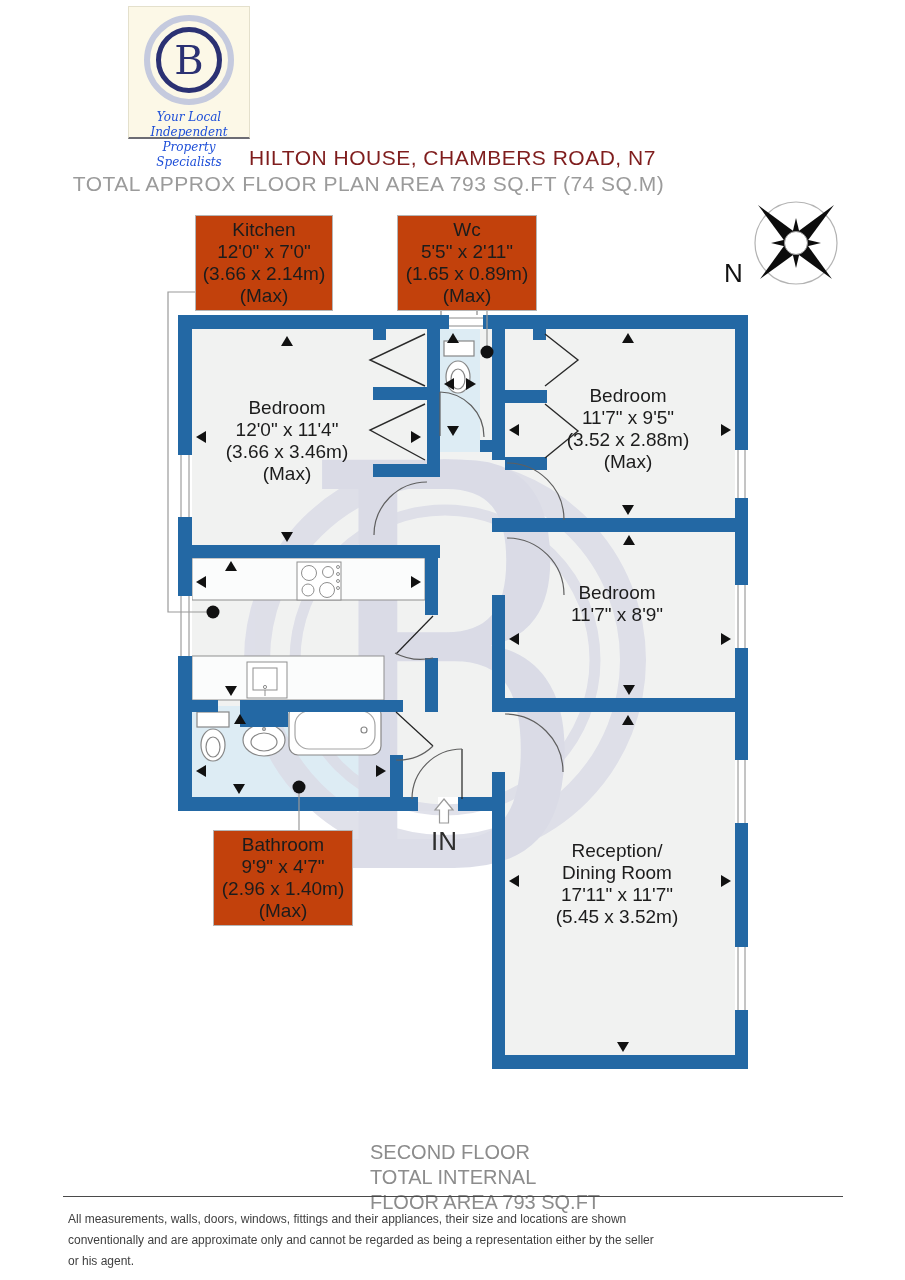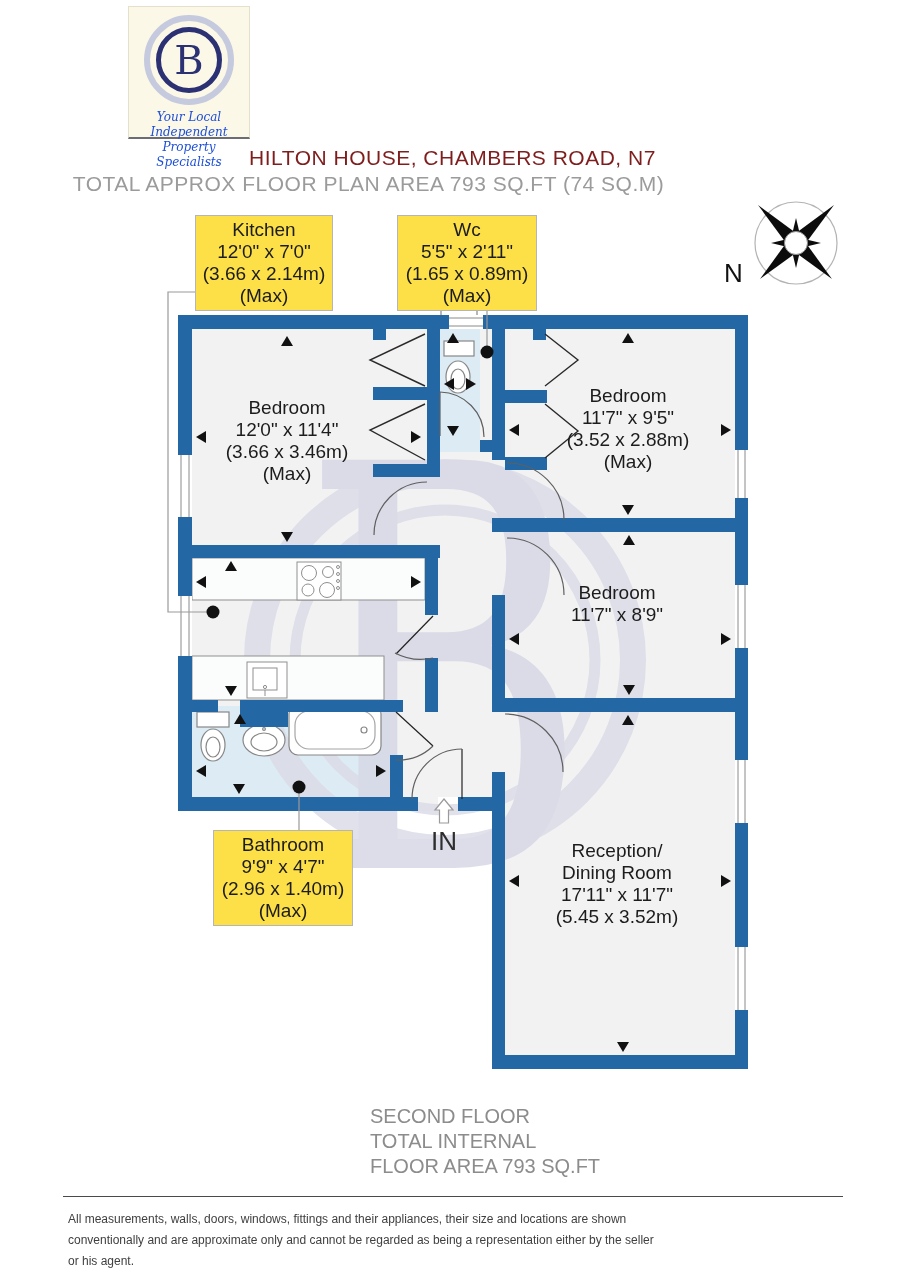--- a/index.html
+++ b/index.html
@@ -17,26 +17,26 @@
   #brand-letter{font-family:"DejaVu Serif",serif;font-size:40px;color:#2b3173;line-height:1;}
   .tagline{font-family:"DejaVu Serif",serif;font-style:italic;font-size:12px;
            color:#1d4ed8;line-height:15px;}
 
   
   #title{left:0;top:146px;width:905px;text-align:center;font-size:21px;color:#7f1d1d;letter-spacing:.5px;}
   #subtitle{left:0;top:172px;width:737px;text-align:center;font-size:21px;color:#9b9b9b;letter-spacing:.5px;}
 
   
   .roomlabel{text-align:center;font-size:19px;line-height:22px;color:#1c1c1c;}
-  .labelbox{background:#fde047;border:1px solid #b5b5b5;padding:3px 2px;}
+  .labelbox{background:#c2410c;border:1px solid #b5b5b5;padding:3px 2px;}
   #in-label{font-size:26px;color:#2e2e2e;text-align:center;}
   #compass-n{font-size:26px;color:#111;}
 
   
-  #floorsummary{left:370px;top:1104px;width:300px;font-size:20px;line-height:25px;color:#8c8c8c;}
+  #floorsummary{left:370px;top:1140px;width:300px;font-size:20px;line-height:25px;color:#8c8c8c;}
 
   
   #footer-rule{left:63px;top:1196px;width:780px;height:0;border-top:1px solid #4a4a4a;}
   #disclaimer{left:68px;top:1209px;width:595px;font-size:12px;line-height:21px;color:#404040;}
   #optic-logo{left:700px;top:1198px;width:150px;}
   #optic-word{font-size:44px;line-height:40px;letter-spacing:1px;}
   #optic-o{color:#2e7ec0;font-weight:bold;}
   #optic-rest{color:#8b8f96;}
   #optic-media{margin-left:26px;margin-top:-10px;font-size:15px;letter-spacing:5px;color:#a9bed6;}
   #optic-url{margin-top:4px;font-size:16px;color:#6f6f6f;}

